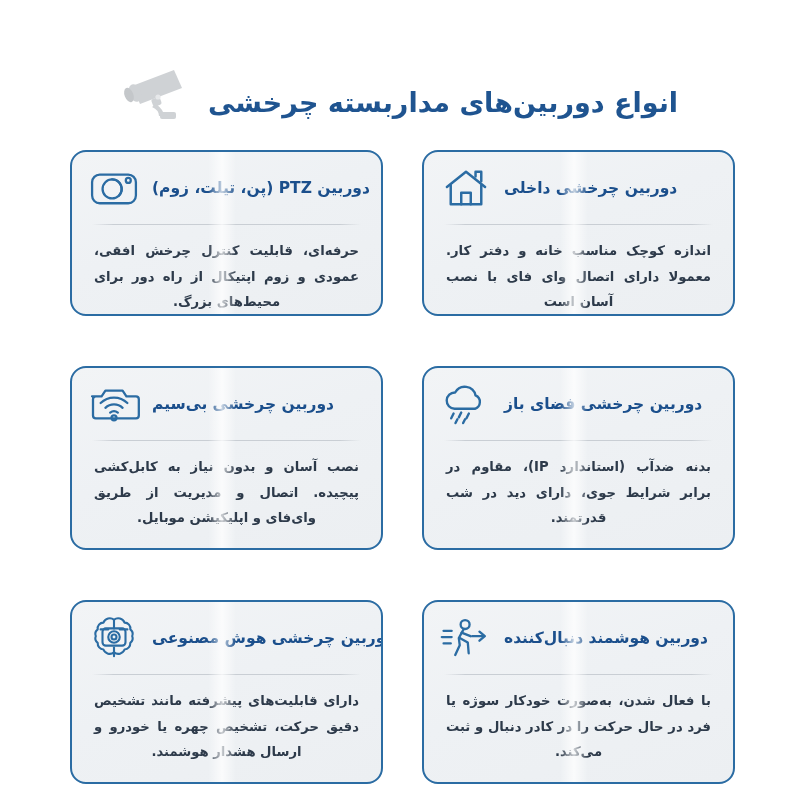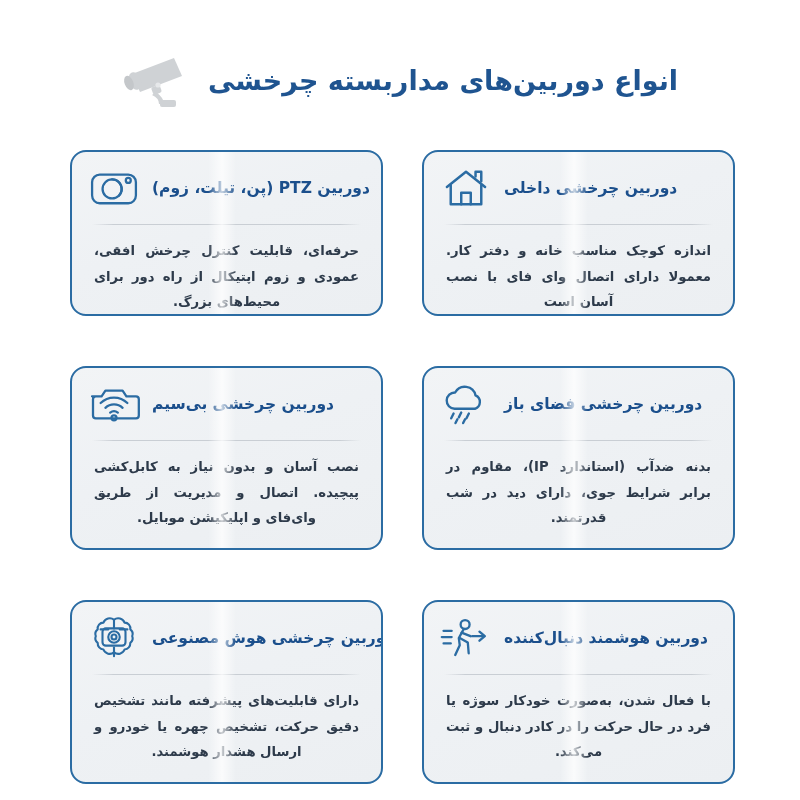--- a/index.html
+++ b/index.html
@@ -22,21 +22,21 @@
 
   
   .header {
     position: absolute;
     top: 42px;
     left: 0;
     width: 800px;
     height: 78px;
     display: flex;
     flex-direction: row;
-    align-items: center;
+    align-items: flex-end;
     justify-content: center;
     gap: 14px;
     direction: rtl;
   }
 
   .header-title {
     font-size: 27px;
     font-weight: bold;
     color: #1f5490;
     letter-spacing: 0px;

